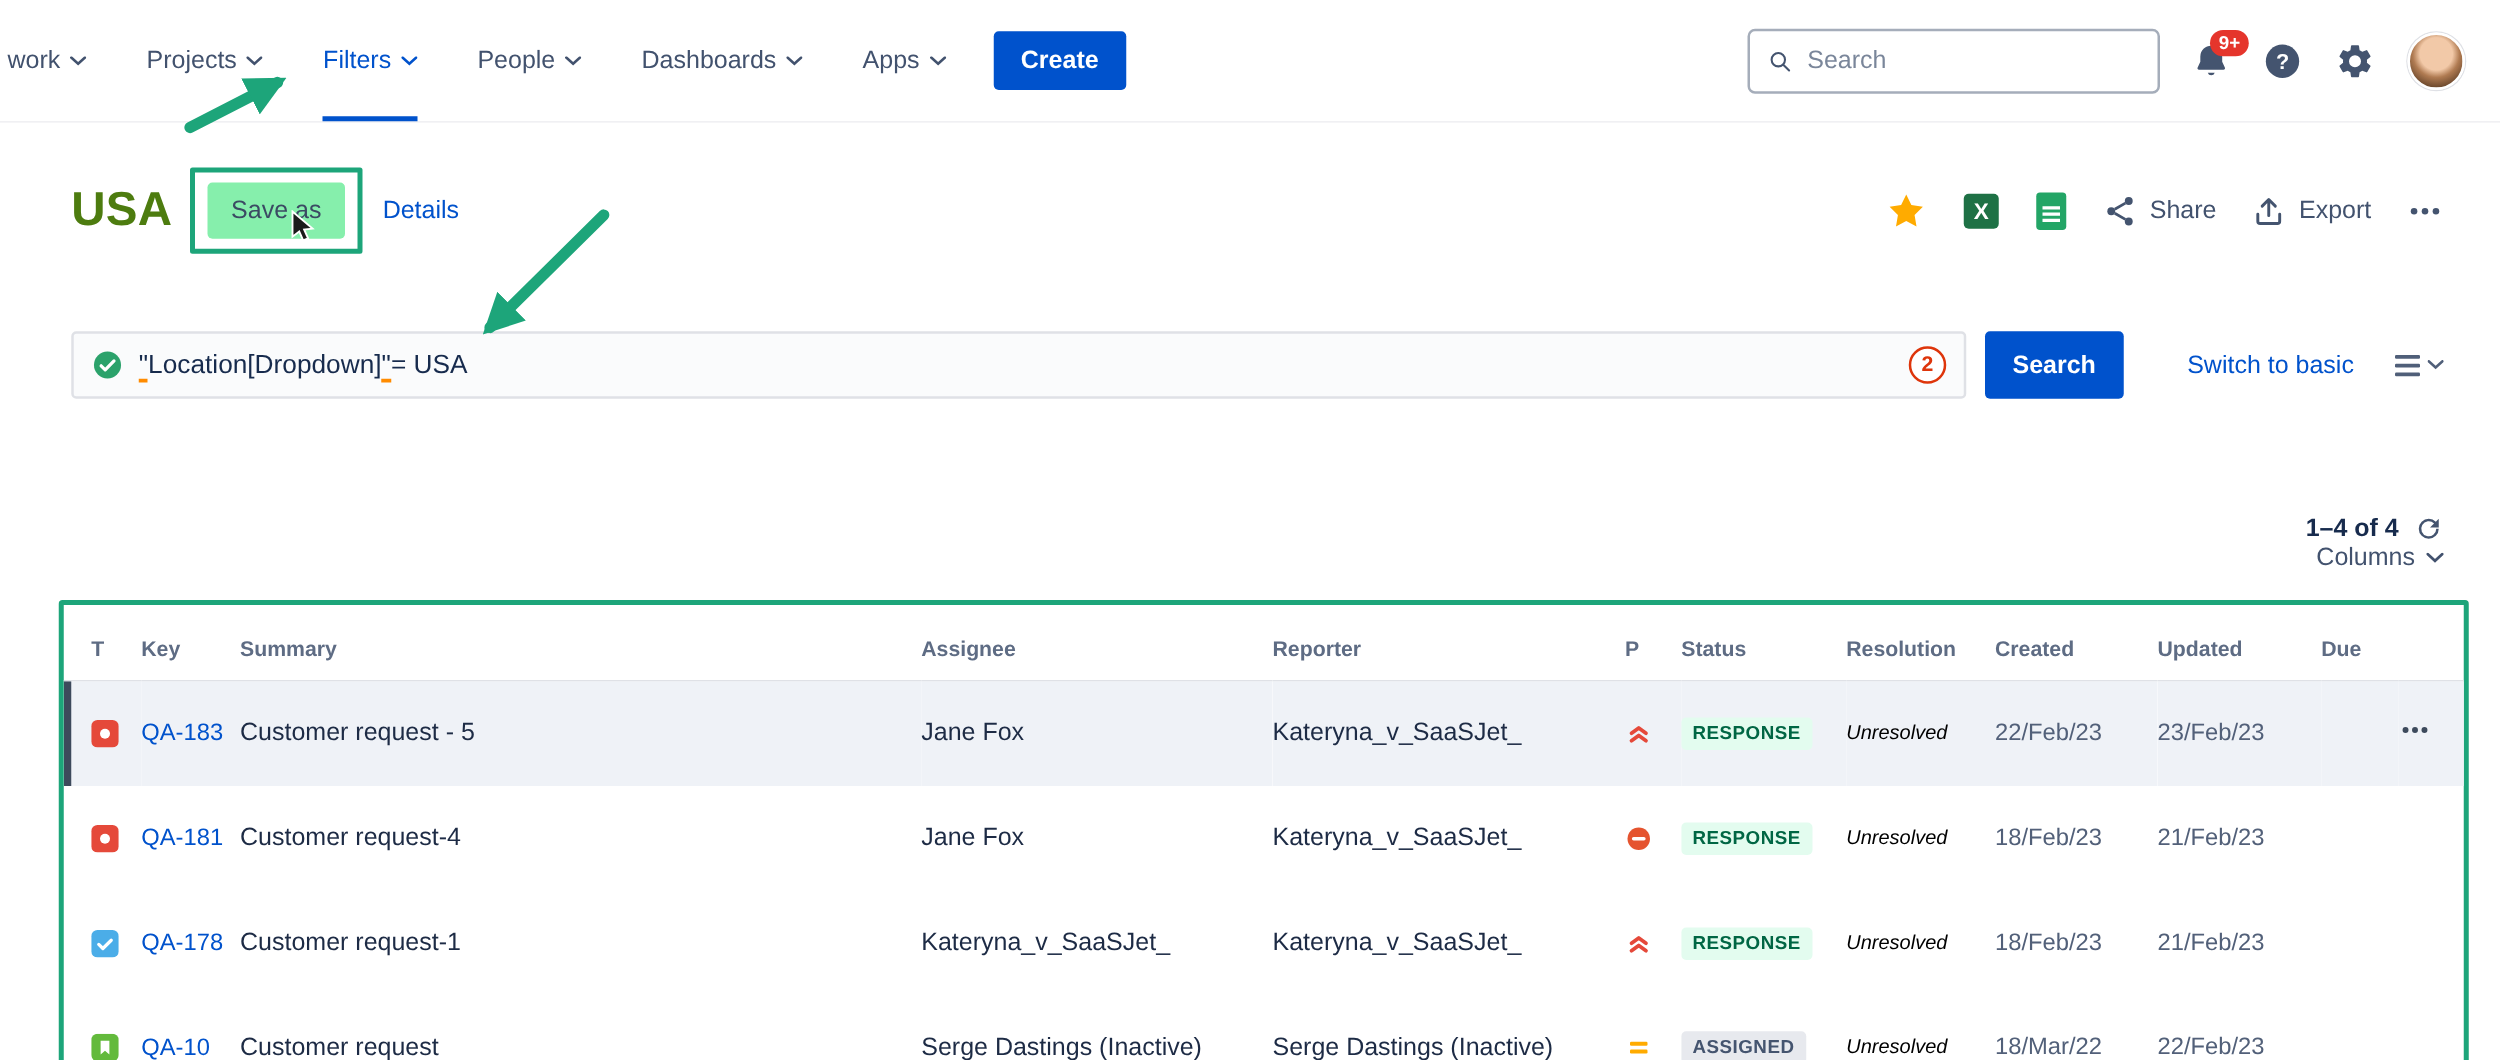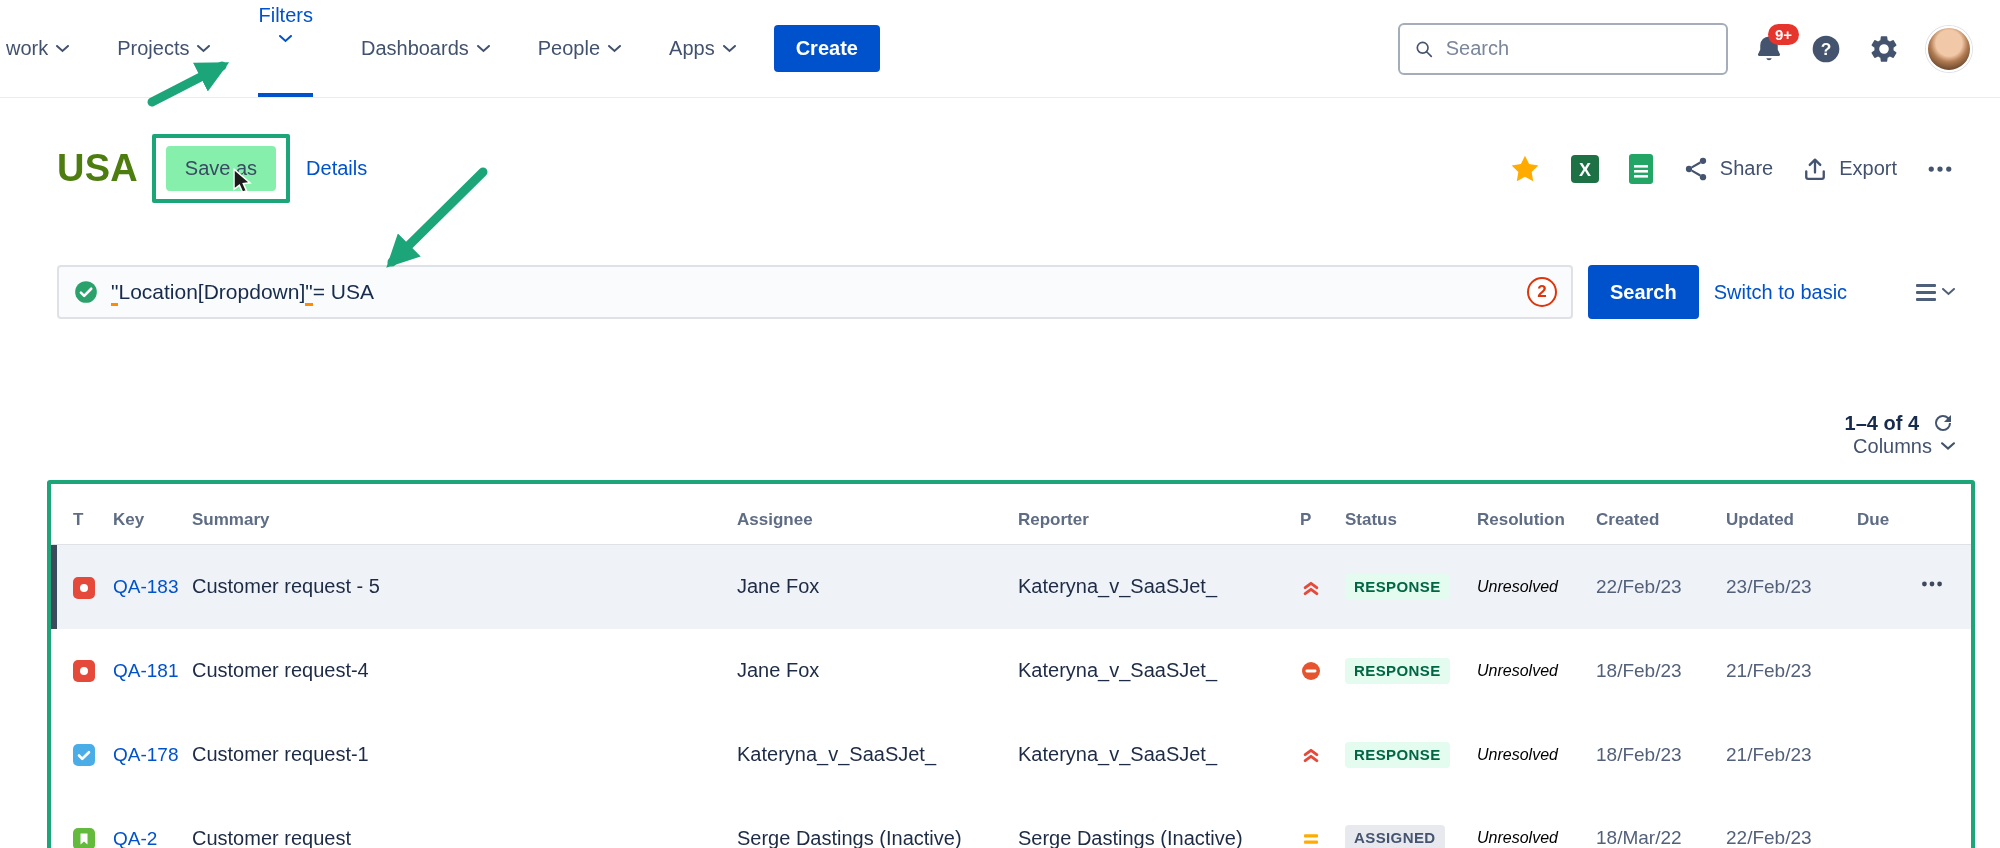--- a/index.html
+++ b/index.html
@@ -17,21 +17,21 @@
   .topnav{
     height:98px; display:flex; align-items:stretch; padding:0 28px 0 6px;
     border-bottom:1px solid #EBECF0; background:#fff;
   }
   .nav-items{ display:flex; align-items:stretch; gap:48px; }
   .nav-item{
     display:inline-flex; align-items:center; gap:8px; cursor:pointer;
     font-size:20px; font-weight:500; color:#42526E; text-decoration:none;
     border-bottom:4px solid transparent; padding-top:4px;
   }
-  .nav-item.active{ color:var(--blue); border-bottom-color:var(--blue);flex-direction:column; }
+  .nav-item.active{ color:var(--blue); border-bottom-color:var(--blue); }
   .create-btn{
     align-self:center; margin-left:38px; border:none; cursor:pointer;
     background:var(--blue); color:#fff; font-size:20px; font-weight:600;
     padding:12px 22px; border-radius:4px; font-family:inherit;
   }
   .nav-right{ margin-left:auto; display:flex; align-items:center; gap:26px; }
   .search-box{
     display:flex; align-items:center; gap:10px; width:330px; height:52px;
     border:2px solid #A5ADBA; border-radius:6px; padding:0 14px; background:#fff;
   }
@@ -80,21 +80,21 @@
   .jql-quote{ border-bottom:3px solid #FF8B00; }
   .error-badge{
     margin-left:auto; width:30px; height:30px; border-radius:50%;
     border:2px solid #DE350B; color:#DE350B; font-size:17px; font-weight:700;
     display:inline-flex; align-items:center; justify-content:center; background:#fff; cursor:pointer;
   }
   .search-btn{
     height:54px; padding:0 22px; background:var(--blue); color:#fff; border:none;
     border-radius:4px; font-size:20px; font-weight:600; cursor:pointer; font-family:inherit;
   }
-  .switch-link{ font-size:20px; color:var(--blue); text-decoration:none; cursor:pointer; white-space:nowrap; }
+  .switch-link{ font-size:20px; color:var(--blue); text-decoration:none; cursor:pointer; white-space:nowrap;margin-left:36px; }
   .jql-menu{ margin-left:auto; display:inline-flex; align-items:center; gap:6px; cursor:pointer; }
   .hamburger{ display:inline-flex; flex-direction:column; gap:4px; }
   .hamburger span{ width:20px; height:3px; background:#505F79; border-radius:1px; }
 
   
   .results-row{ margin-top:92px; display:flex; align-items:flex-end; justify-content:space-between;flex-direction:column; }
   .results-left{ display:flex; align-items:center; gap:12px; }
   .results-count{ font-size:20px; font-weight:700; color:#172B4D; }
   .columns-btn{ display:inline-flex; align-items:center; gap:9px; font-size:20px; color:#42526E; cursor:pointer; }
 
@@ -147,27 +147,27 @@
           <path d="M1 1l5.5 5L12 1" stroke="#42526E" stroke-width="2" fill="none" stroke-linecap="round"></path>
         </svg>
     </a>
     <a class="nav-item active">
       <span>Filters</span>
       <svg width="13" height="8" viewBox="0 0 13 8">
           <path d="M1 1l5.5 5L12 1" stroke="#0052CC" stroke-width="2" fill="none" stroke-linecap="round"></path>
         </svg>
     </a>
     <a class="nav-item">
+      <span>People</span>
+      <svg width="13" height="8" viewBox="0 0 13 8">
+          <path d="M1 1l5.5 5L12 1" stroke="#42526E" stroke-width="2" fill="none" stroke-linecap="round"></path>
+        </svg>
+    </a>
+    <a class="nav-item">
       <span>Dashboards</span>
-      <svg width="13" height="8" viewBox="0 0 13 8">
-          <path d="M1 1l5.5 5L12 1" stroke="#42526E" stroke-width="2" fill="none" stroke-linecap="round"></path>
-        </svg>
-    </a>
-    <a class="nav-item">
-      <span>People</span>
       <svg width="13" height="8" viewBox="0 0 13 8">
           <path d="M1 1l5.5 5L12 1" stroke="#42526E" stroke-width="2" fill="none" stroke-linecap="round"></path>
         </svg>
     </a>
     <a class="nav-item">
       <span>Apps</span>
       <svg width="13" height="8" viewBox="0 0 13 8">
           <path d="M1 1l5.5 5L12 1" stroke="#42526E" stroke-width="2" fill="none" stroke-linecap="round"></path>
         </svg>
     </a>
@@ -418,21 +418,21 @@
           <td class="cell-date"></td>
           <td></td>
         </tr>
         <tr>
           <td><span class="type-icon">
                 <svg width="22" height="22" viewBox="0 0 22 22">
                   <rect width="22" height="22" rx="5" fill="#63BA3C"></rect>
                   <path d="M7.5 5.5h7v11l-3.5-3-3.5 3z" fill="#fff"></path>
                 </svg>
               </span></td>
-          <td><a class="key-link">QA-2</a></td>
+          <td><a class="key-link">QA-10</a></td>
           <td>Customer request</td>
           <td>Serge Dastings (Inactive)</td>
           <td>Serge Dastings (Inactive)</td>
           <td><span class="prio-icon">
                 <svg width="22" height="22" viewBox="0 0 22 22">
                   <rect x="4" y="6.3" width="14" height="3.2" rx="1" fill="#FFAB00"></rect>
                   <rect x="4" y="12.5" width="14" height="3.2" rx="1" fill="#FFAB00"></rect>
                 </svg>
               </span></td>
           <td><span class="loz gray">ASSIGNED</span></td>

